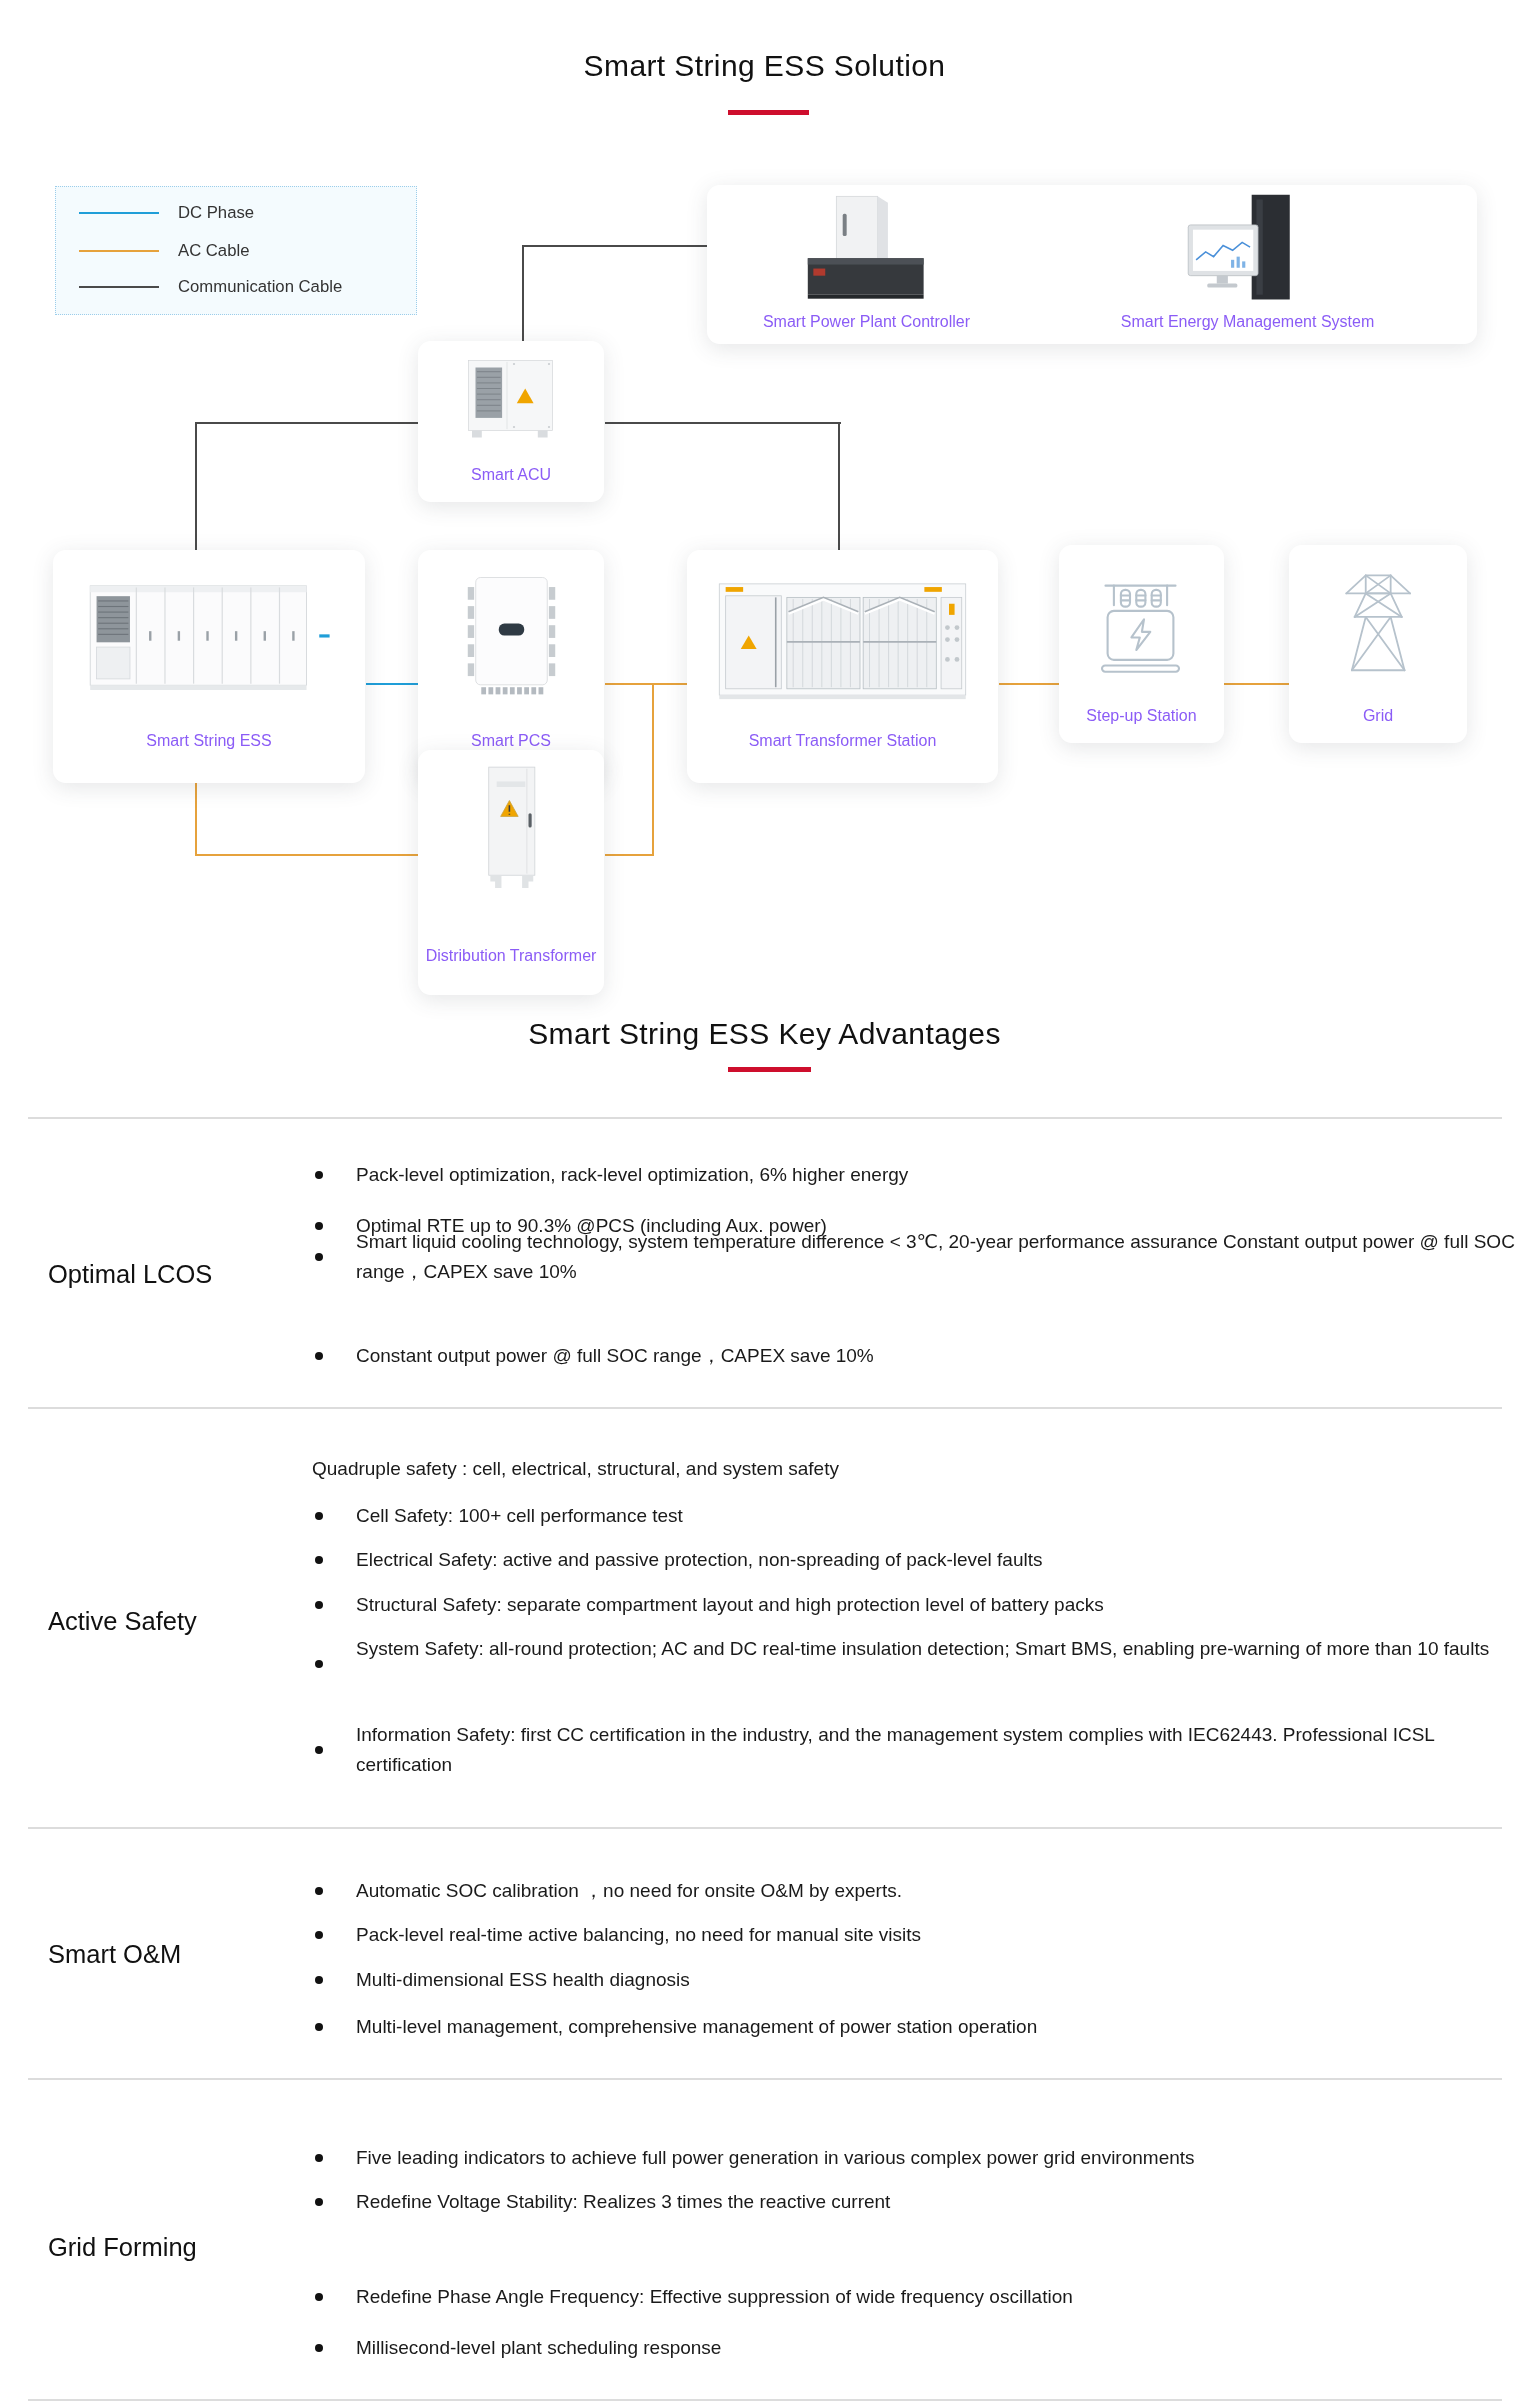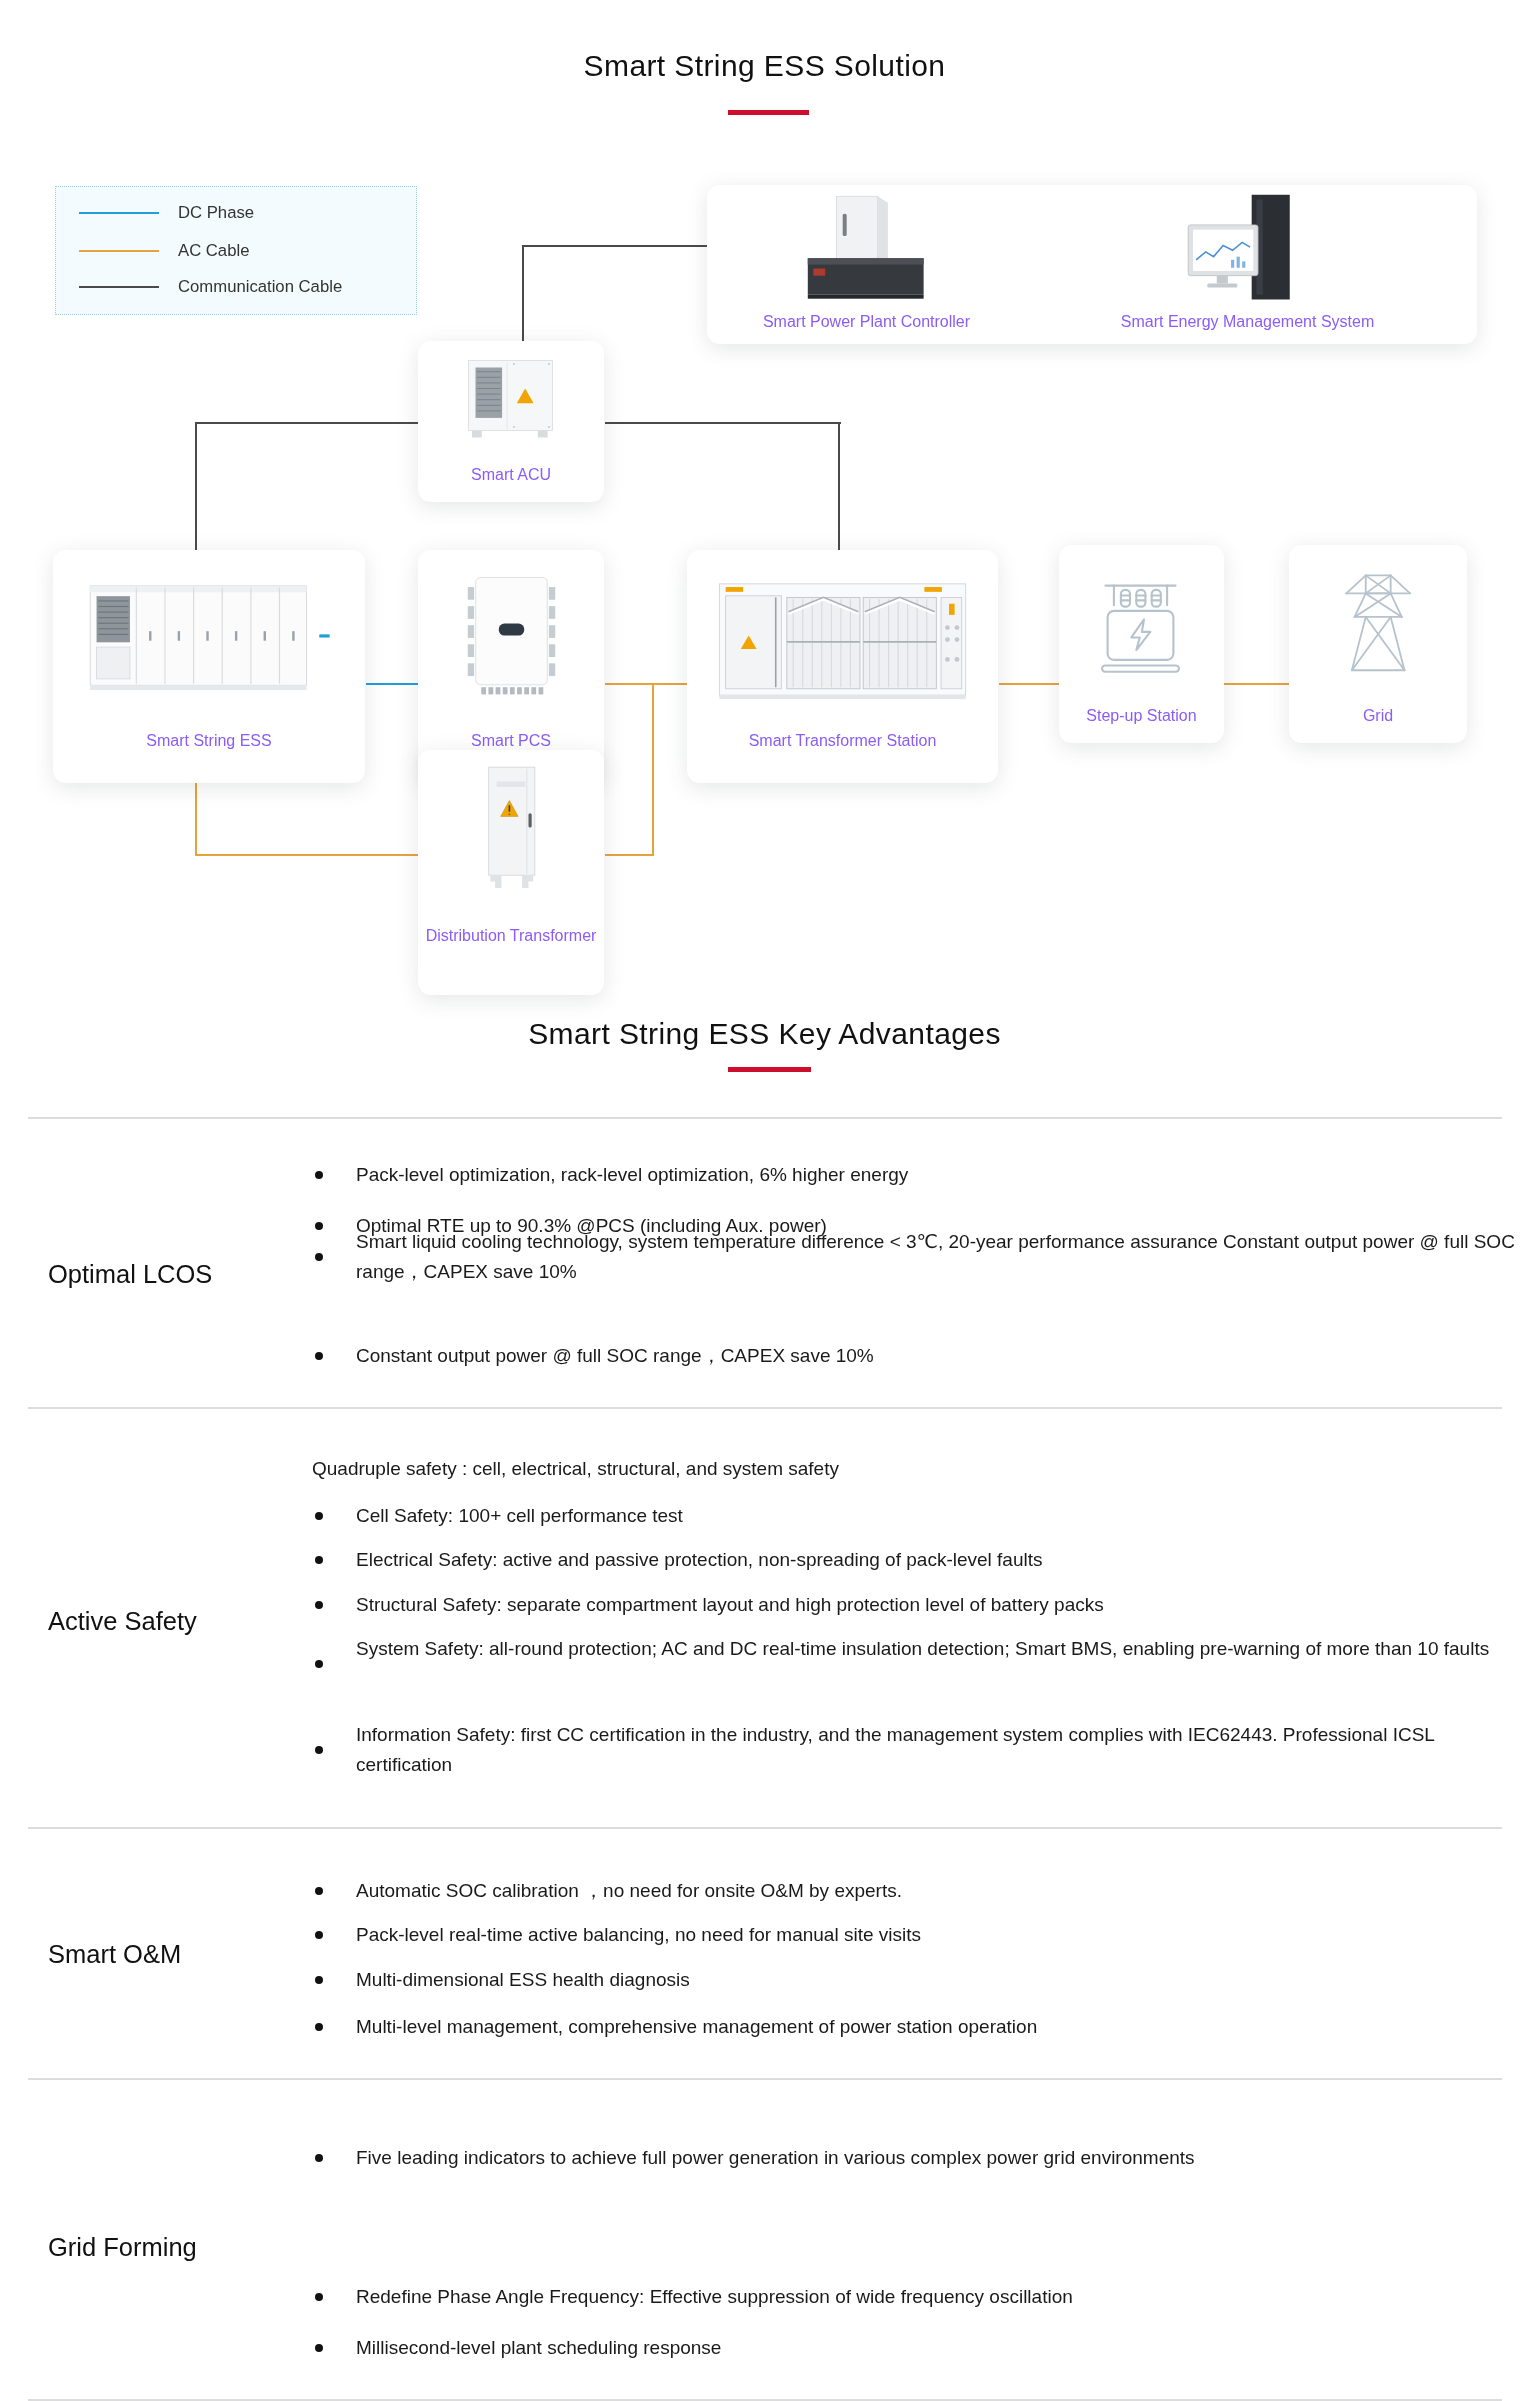--- a/index.html
+++ b/index.html
@@ -323,21 +323,21 @@
         <rect x="42" y="14" width="58" height="136" fill="#f3f4f5" stroke="#d0d4d7"></rect>
         <line x1="90" y1="16" x2="90" y2="148" stroke="#dadde0"></line>
         <rect x="92" y="72" width="4" height="18" rx="2" fill="#5a6065"></rect>
         <rect x="52" y="32" width="36" height="7" fill="#e3e6e8"></rect>
         <polygon points="68,56 79,76 57,76" fill="#f0a500" stroke="#caa23e"></polygon>
         <path d="M68 62 l0 8 M68 72.5 l0 1.5" stroke="#3a3a3a" stroke-width="2"></path>
         <polygon points="44,150 58,150 58,166 50,166 50,158 44,158" fill="#e0e3e5"></polygon>
         <polygon points="98,150 84,150 84,166 92,166 92,158 98,158" fill="#e0e3e5"></polygon>
       </svg>
     </div>
-    <div class="node-label" style="top:172px;line-height:27px;">Distribution Transformer</div>
+    <div class="node-label" style="top:180px;line-height:52px;">Distribution Transformer</div>
   </div>
 
   <div class="title" style="top:1017px;">Smart String ESS Key Advantages</div>
   <div class="title-underline" style="left: 728px; top: 1067px; width: 83px; background-color: rgb(206, 14, 45);"></div>
 
   <div class="rule" style="top: 1117px; background-color: rgb(220, 220, 220);"></div>
   <div class="rule" style="top: 1407px; background-color: rgb(220, 220, 220);"></div>
   <div class="rule" style="top: 1827px; background-color: rgb(220, 220, 220);"></div>
   <div class="rule" style="top: 2078px; background-color: rgb(220, 220, 220);"></div>
   <div class="rule" style="top: 2399px; background-color: rgb(220, 220, 220);"></div>
@@ -357,17 +357,18 @@
   <div class="bullet two" style="top:1720px;"><span class="dot"></span><span>Information Safety: first CC certification in the industry, and the management system complies with IEC62443. Professional ICSL certification</span></div>
 
   <div class="category" style="top:1938px;">Smart O&amp;M</div>
   <div class="bullet" style="top:1876px;"><span class="dot"></span><span>Automatic SOC calibration ，no need for onsite O&amp;M by experts.</span></div>
   <div class="bullet" style="top:1920px;"><span class="dot"></span><span>Pack-level real-time active balancing, no need for manual site visits</span></div>
   <div class="bullet" style="top:1965px;"><span class="dot"></span><span>Multi-dimensional ESS health diagnosis</span></div>
   <div class="bullet" style="top:2012px;"><span class="dot"></span><span>Multi-level management, comprehensive management of power station operation</span></div>
 
   <div class="category" style="top:2231px;">Grid Forming</div>
   <div class="bullet" style="top:2143px;"><span class="dot"></span><span>Five leading indicators to achieve full power generation in various complex power grid environments</span></div>
+  <div class="bullet" style="top:2187px;"><span class="dot"></span><span>Redefine Voltage Stability: Realizes 3 times the reactive current</span></div>
   <div class="bullet" style="top:2282px;"><span class="dot"></span><span>Redefine Phase Angle Frequency: Effective suppression of wide frequency oscillation</span></div>
   <div class="bullet" style="top:2333px;"><span class="dot"></span><span>Millisecond-level plant scheduling response</span></div>
 
 </div>
 
 
 </body></html>

